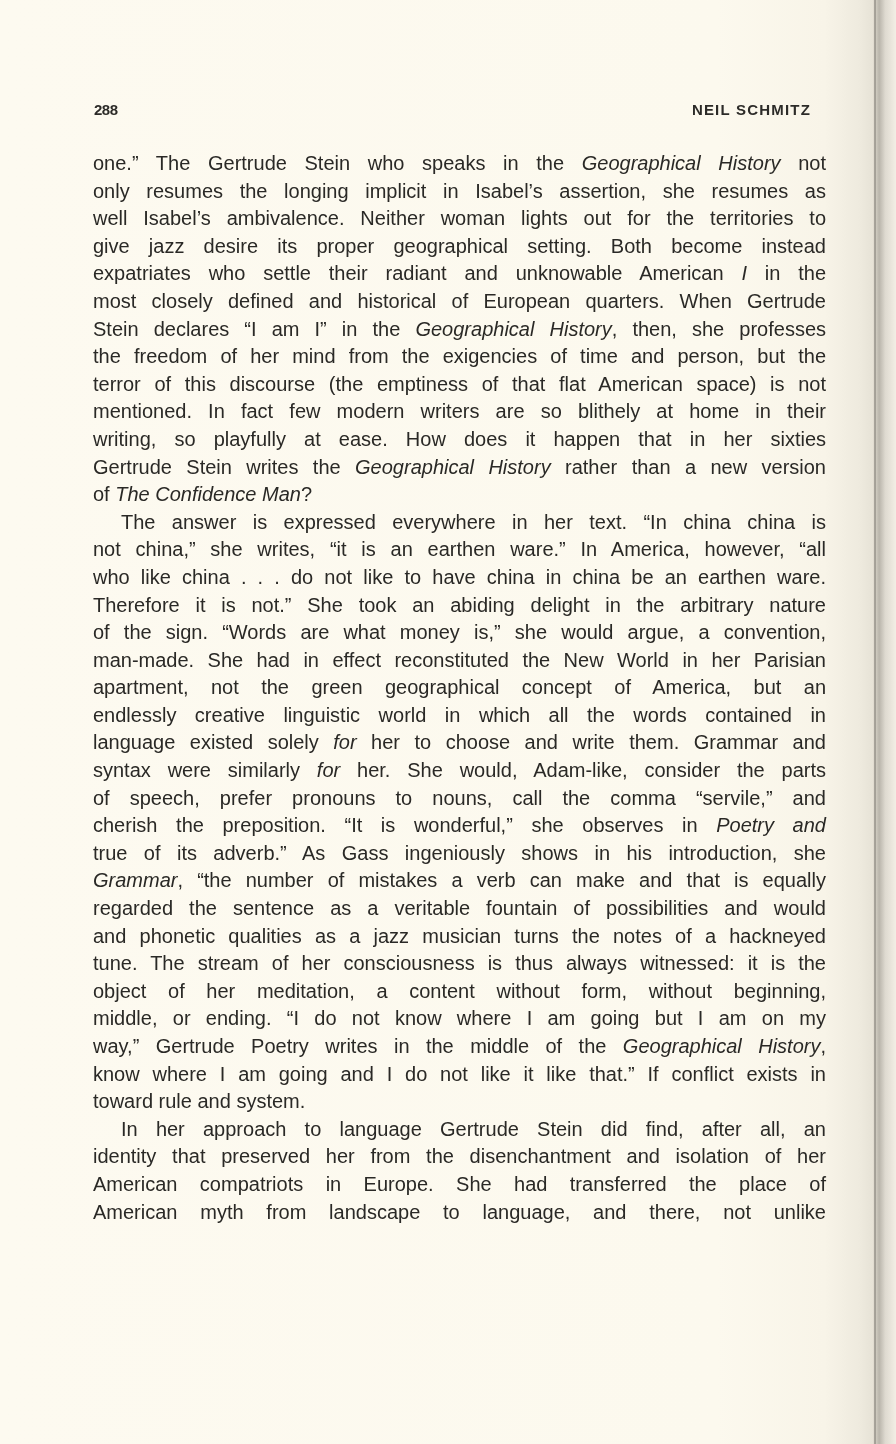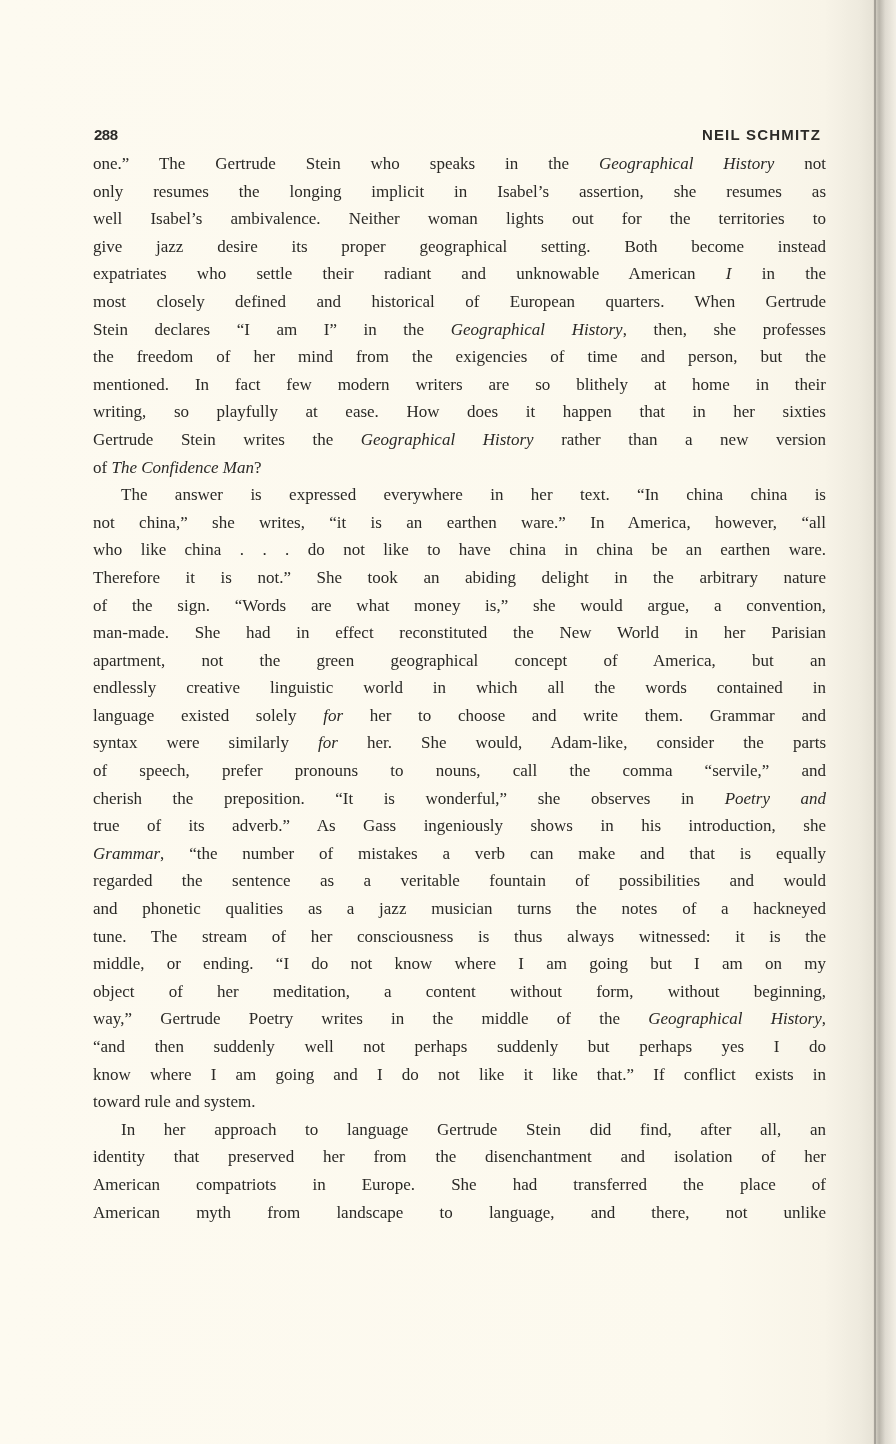--- a/index.html
+++ b/index.html
@@ -16,27 +16,27 @@
     position: absolute; top: 0; right: 0; width: 24px; height: 1444px;
     background: linear-gradient(to right, #ebe6da 0%, #b9b5ab 30%, #dedad0 55%, #f3efe5 100%);
   }
   .edge-line {
     position: absolute; top: 0; right: 20px; width: 2px; height: 1444px;
     background: #7d7a73; opacity: 0.55;
   }
   .running-head {
     position: absolute; top: 101px; left: 94px; width: 733px; height: 22px;
     font-family: "Liberation Sans", sans-serif; font-weight: bold;
-    font-size: 15px; color: #2c2b28; margin-top: 25px;
+    font-size: 15px; color: #2c2b28;
   }
   .page-number { position: absolute; left: 0; top: 0; letter-spacing: -0.5px; }
-  .author { position: absolute; right: 6px; top: 0; letter-spacing: 1.2px; }
+  .author { position: absolute; right: 16px; top: 0; letter-spacing: 1.2px; }
   .body-text {
     position: absolute; top: 150px; left: 93px; width: 733px;
-    font-family: Liberation Serif, serif; font-size: 17px; color: #2a2926;
+    font-family: Liberation Sans, sans-serif; font-size: 20px; color: #2a2926;
   }
   .line {
     height: 27.6px; line-height: 27.6px;
     text-align: justify; text-align-last: justify;
     white-space: nowrap; overflow: visible;
   }
   .line.last { text-align-last: left; }
   .line.indent { padding-left: 28px; }
   .line i { font-style: italic; }
 </style>
@@ -55,20 +55,21 @@
   <div class="body-text" id="body-text">
       <div>
         <div class="line"><span>one.” The Gertrude Stein who speaks in the </span><i>Geographical History</i><span> not</span></div>
         <div class="line"><span>only resumes the longing implicit in Isabel’s assertion, she resumes as</span></div>
         <div class="line"><span>well Isabel’s ambivalence. Neither woman lights out for the territories to</span></div>
         <div class="line"><span>give jazz desire its proper geographical setting. Both become instead</span></div>
         <div class="line"><span>expatriates who settle their radiant and unknowable American </span><i>I</i><span> in the</span></div>
         <div class="line"><span>most closely defined and historical of European quarters. When Gertrude</span></div>
         <div class="line"><span>Stein declares “I am I” in the </span><i>Geographical History</i><span>, then, she professes</span></div>
         <div class="line"><span>the freedom of her mind from the exigencies of time and person, but the</span></div>
+        <div class="line"><span>terror of this discourse (the emptiness of that flat American space) is not</span></div>
         <div class="line"><span>mentioned. In fact few modern writers are so blithely at home in their</span></div>
         <div class="line"><span>writing, so playfully at ease. How does it happen that in her sixties</span></div>
         <div class="line"><span>Gertrude Stein writes the </span><i>Geographical History</i><span> rather than a new version</span></div>
         <div class="line last"><span>of </span><i>The Confidence Man</i><span>?</span></div>
       </div>
       <div>
         <div class="line indent"><span>The answer is expressed everywhere in her text. “In china china is</span></div>
         <div class="line"><span>not china,” she writes, “it is an earthen ware.” In America, however, “all</span></div>
         <div class="line"><span>who like china . . . do not like to have china in china be an earthen ware.</span></div>
         <div class="line"><span>Therefore it is not.” She took an abiding delight in the arbitrary nature</span></div>
@@ -78,24 +79,23 @@
         <div class="line"><span>endlessly creative linguistic world in which all the words contained in</span></div>
         <div class="line"><span>language existed solely </span><i>for</i><span> her to choose and write them. Grammar and</span></div>
         <div class="line"><span>syntax were similarly </span><i>for</i><span> her. She would, Adam-like, consider the parts</span></div>
         <div class="line"><span>of speech, prefer pronouns to nouns, call the comma “servile,” and</span></div>
         <div class="line"><span>cherish the preposition. “It is wonderful,” she observes in </span><i>Poetry and</i></div>
         <div class="line"><span>true of its adverb.” As Gass ingeniously shows in his introduction, she</span></div>
         <div class="line"><i>Grammar</i><span>, “the number of mistakes a verb can make and that is equally</span></div>
         <div class="line"><span>regarded the sentence as a veritable fountain of possibilities and would</span></div>
         <div class="line"><span>and phonetic qualities as a jazz musician turns the notes of a hackneyed</span></div>
         <div class="line"><span>tune. The stream of her consciousness is thus always witnessed: it is the</span></div>
+        <div class="line"><span>object of her meditation, a content without form, without beginning,</span></div>
         <div class="line"><span>middle, or ending. “I do not know where I am going but I am on my</span></div>
-        <div class="line"><span>object of her meditation, a content without form, without beginning,</span></div>
         <div class="line"><span>way,” Gertrude Poetry writes in the middle of the </span><i>Geographical History</i><span>,</span></div>
-        <div class="line"><span>“and then suddenly well not perhaps suddenly but perhaps yes I do</span></div>
         <div class="line"><span>know where I am going and I do not like it like that.” If conflict exists in</span></div>
         <div class="line last"><span>toward rule and system.</span></div>
       </div>
       <div>
         <div class="line indent"><span>In her approach to language Gertrude Stein did find, after all, an</span></div>
         <div class="line"><span>identity that preserved her from the disenchantment and isolation of her</span></div>
         <div class="line"><span>American compatriots in Europe. She had transferred the place of</span></div>
         <div class="line"><span>American myth from landscape to language, and there, not unlike</span></div>
       </div>
     </div>

